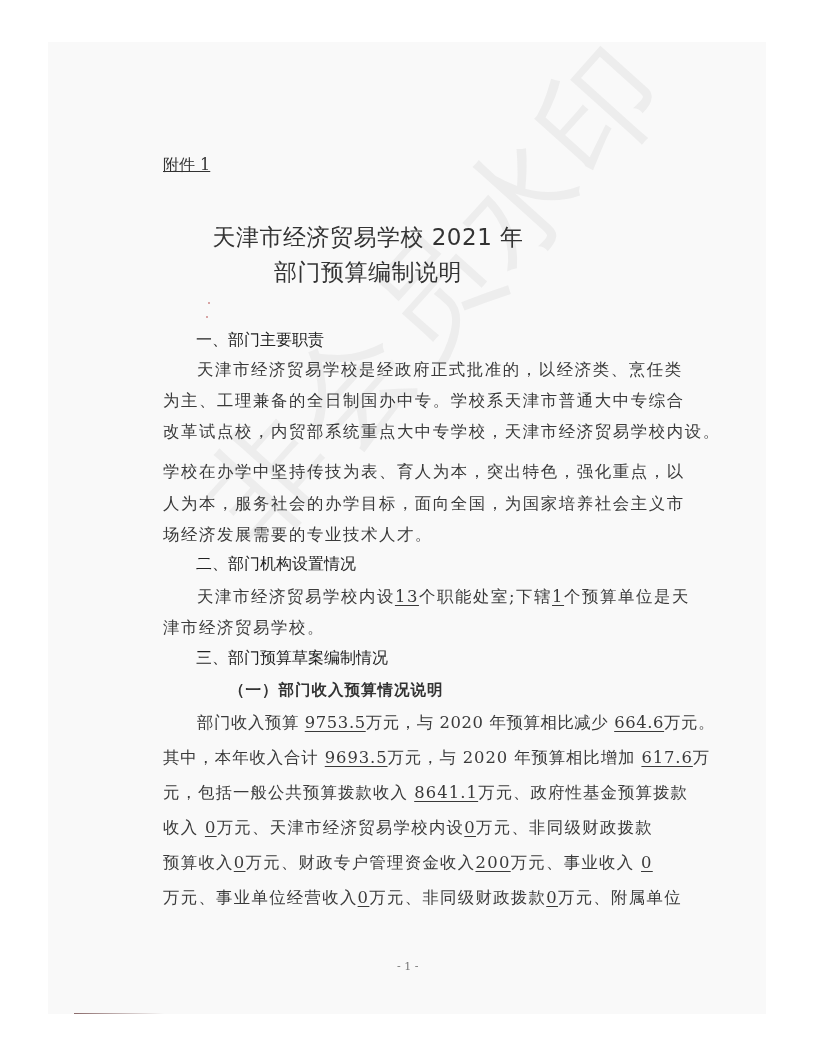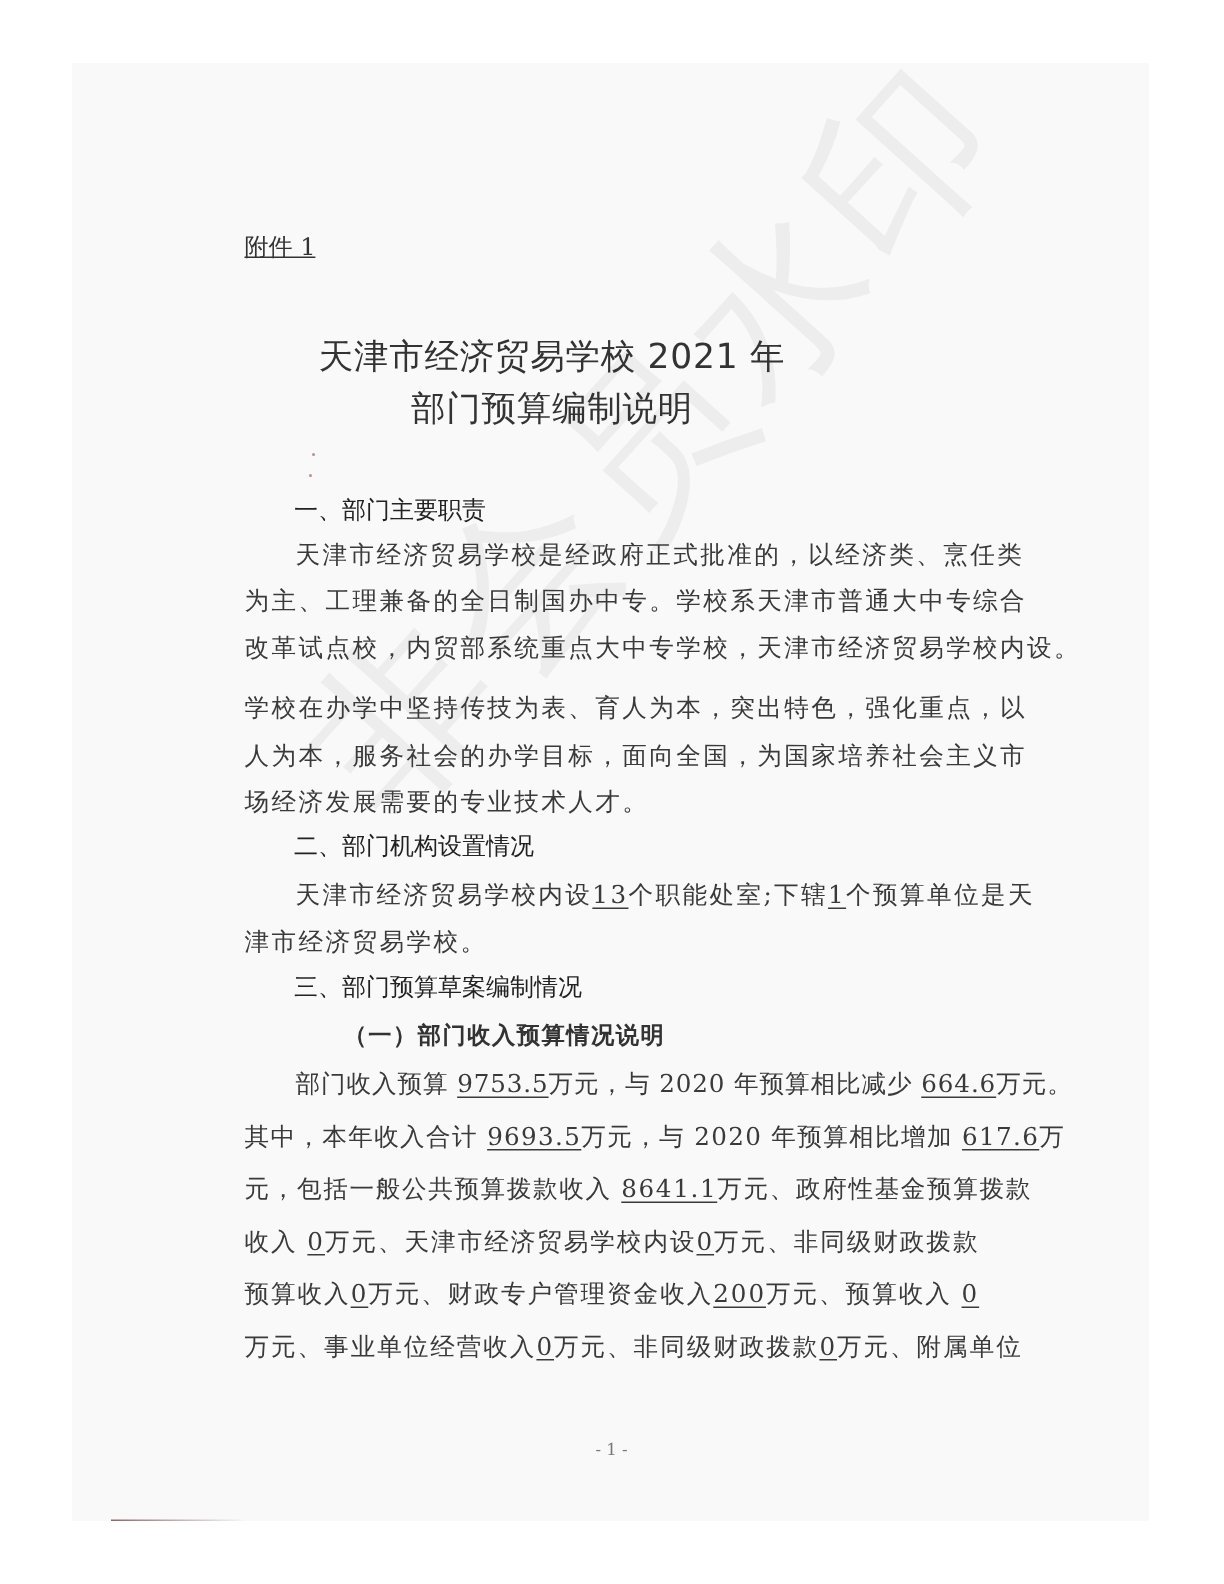--- a/index.html
+++ b/index.html
@@ -92,20 +92,20 @@
 <div class="line" style="top:747px; letter-spacing:0.9px;">
   <span>其中，本年收入合计</span> <span class="u">9693.5</span><span>万元，与 2020 年预算相比增加</span> <span class="u">617.6</span><span>万</span>
 </div>
 <div class="line" style="top:782px; letter-spacing:1.1px;">
   <span>元，包括一般公共预算拨款收入</span> <span class="u">8641.1</span><span>万元、政府性基金预算拨款</span>
 </div>
 <div class="line" style="top:817px; letter-spacing:1.3px;">
   <span>收入</span> <span class="u">0</span><span>万元、天津市经济贸易学校内设</span><span class="u">0</span><span>万元、非同级财政拨款</span>
 </div>
 <div class="line" style="top:852px; letter-spacing:1.3px;">
-  <span>预算收入</span><span class="u">0</span><span>万元、财政专户管理资金收入</span><span class="u">200</span><span>万元、预算收入</span> <span class="u">0</span>
+  <span>预算收入</span><span class="u">0</span><span>万元、财政专户管理资金收入</span><span class="u">200</span><span>万元、事业收入</span> <span class="u">0</span>
 </div>
 <div class="line" style="top:887px; letter-spacing:1.3px;">
   <span>万元、事业单位经营收入</span><span class="u">0</span><span>万元、非同级财政拨款</span><span class="u">0</span><span>万元、附属单位</span>
 </div>
 
 <div class="pageno">- 1 -</div>
 <div class="scanline"></div>
 
 </body></html>

